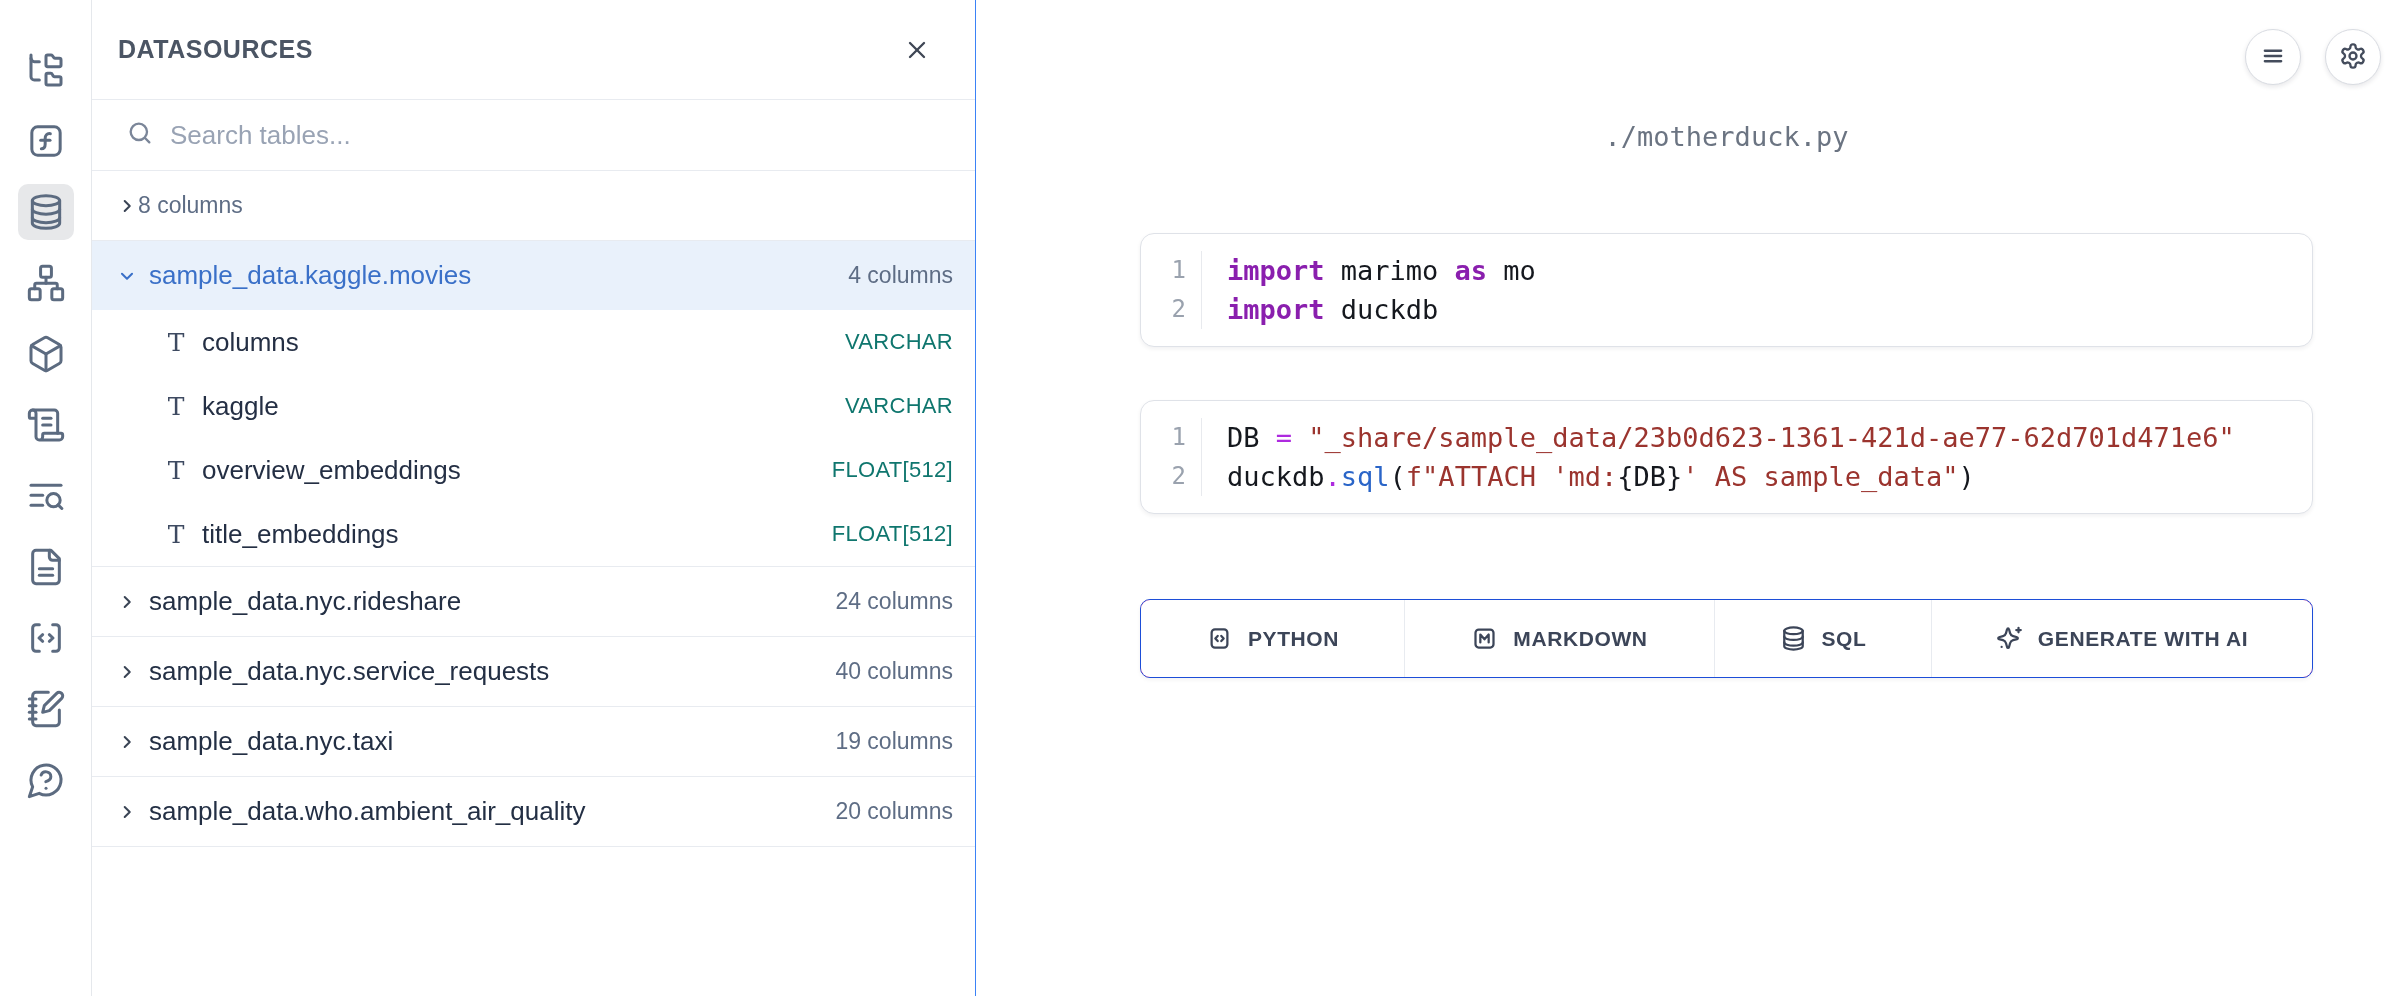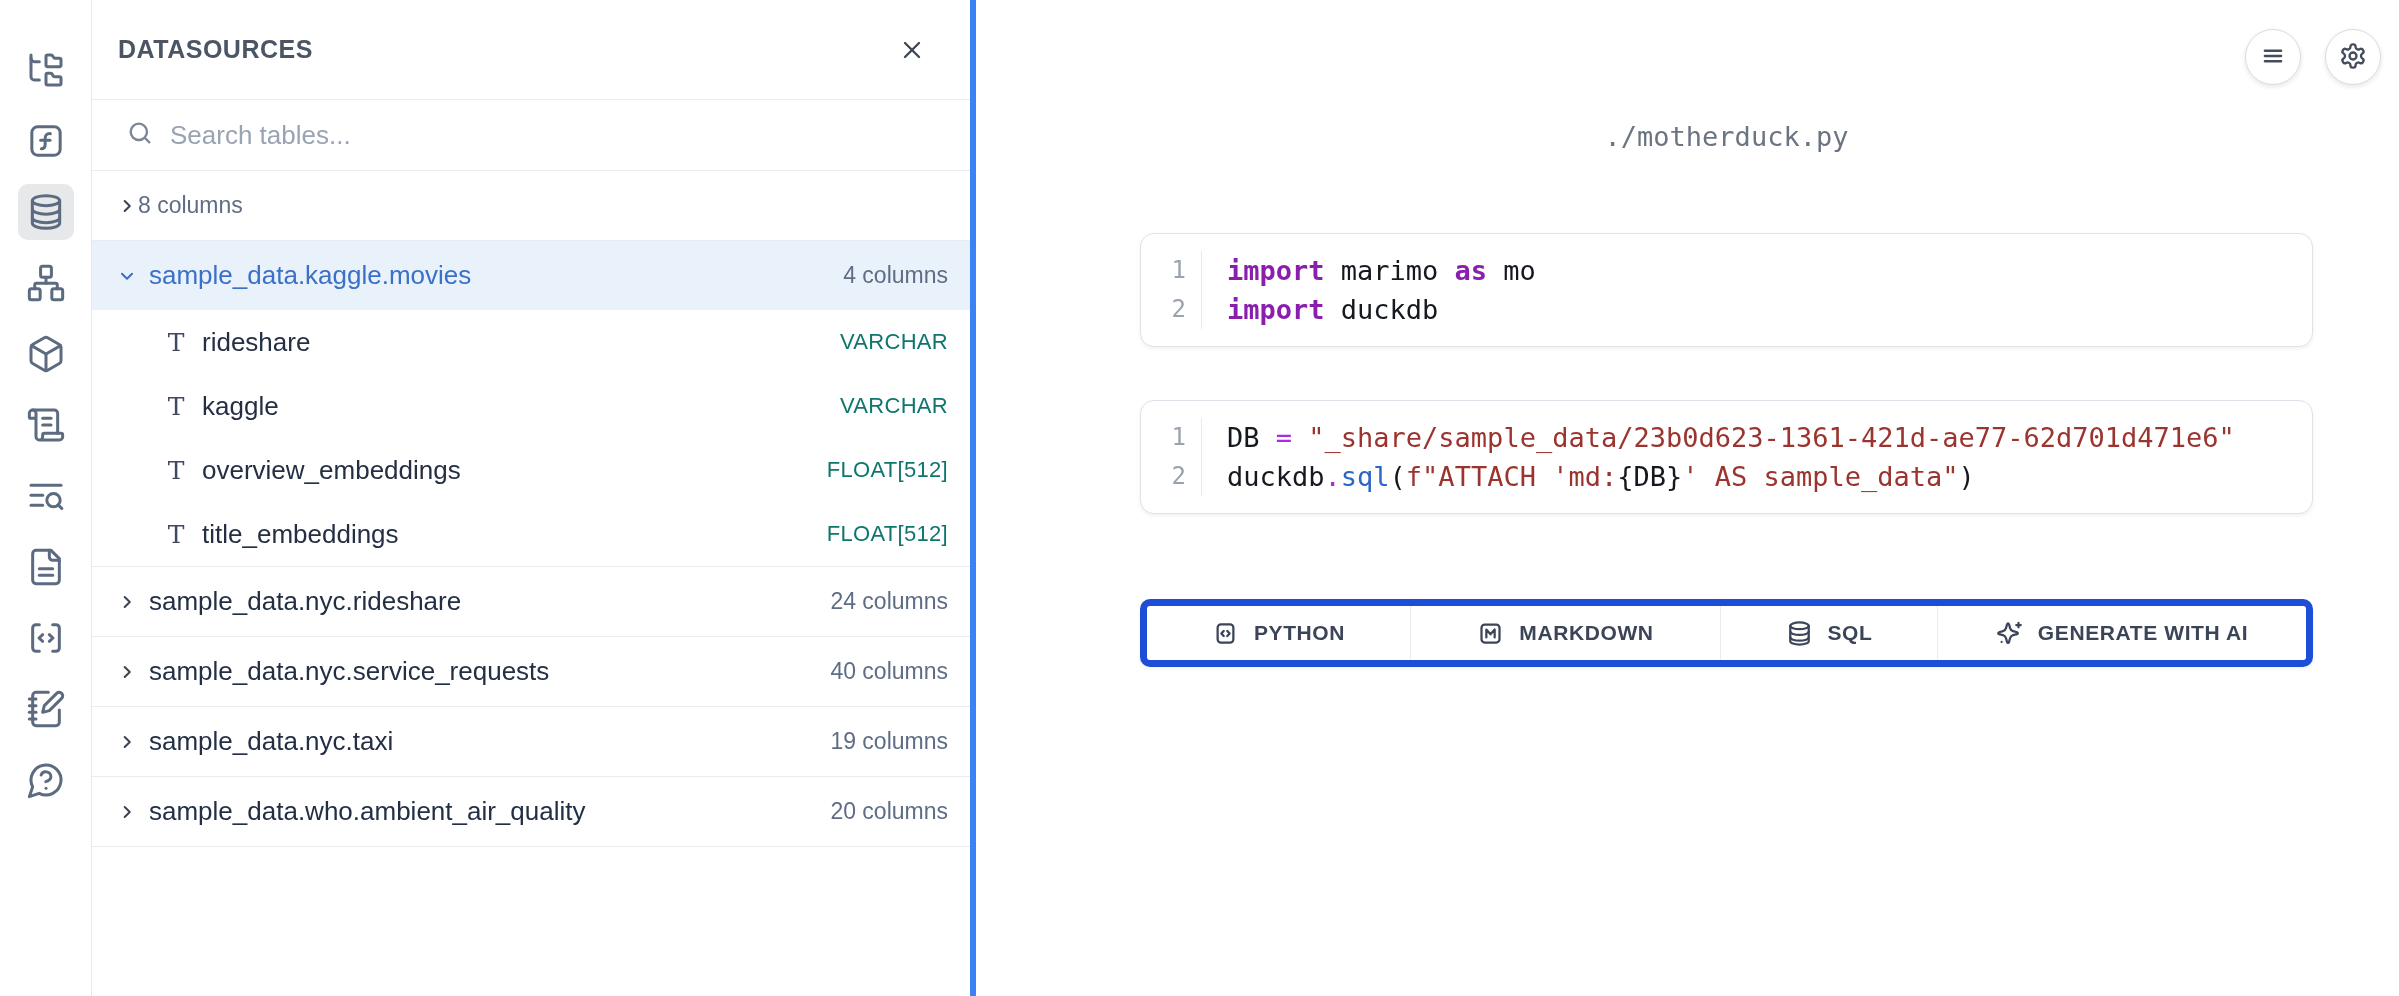--- a/index.html
+++ b/index.html
@@ -22,21 +22,21 @@
     width:56px; height:56px; border:none; background:transparent; padding:0;
     border-radius:10px; color:#5c6b80; cursor:pointer;
     display:flex; align-items:center; justify-content:center; flex:none;
   }
   .rail-btn.active { background:#e7e8ea; }
   .rail-btn svg { width:40px; height:40px; }
 
   
   .panel {
     width:884px; flex:none; height:100%;
-    border-right:6px solid #3b82f6;
+    border-right:1px solid #3b82f6;
     display:flex; flex-direction:column; background:#fff;
   }
   .panel-header {
     height:100px; flex:none; position:relative;
     border-bottom:1px solid #e8ebf0;
     display:flex; align-items:center; padding:0 80px 0 26px;
   }
   .panel-title { font-size:25px; font-weight:700; letter-spacing:.5px; color:#4b5564; }
   .close-btn {
     position:absolute; right:40px; top:33px; width:36px; height:36px;
@@ -107,22 +107,22 @@
     font-family:"DejaVu Sans Mono", monospace; font-size:27px; color:#15181e;
   }
   .cm-line { line-height:39px; }
   .tok-kw  { color:#8a1fae; font-weight:bold; }
   .tok-str { color:#9b342e; }
   .tok-op  { color:#ae2adf; }
   .tok-fn  { color:#2a65c8; }
   .tok-def { color:#15181e; }
 
   .addbar {
-    margin-top:85px; height:68px; display:flex;
-    border:7px solid #1d4ed8; border-radius:10px; background:#ec4899;
+    margin-top:85px; height:79px; display:flex;
+    border:1px solid #1d4ed8; border-radius:10px; background:#ec4899;
     box-shadow:0 2px 4px rgba(16,24,40,.05); overflow:hidden;
   }
   .add-btn {
     display:flex; align-items:center; justify-content:center; gap:15px;
     border:none; border-right:1px solid #e8ebf0; background:#fff; cursor:pointer;
     font-family:inherit; font-size:21px; font-weight:700; letter-spacing:.6px; color:#3c4558;
     padding:0; flex:none;
   }
   .add-btn svg { width:27px; height:27px; }
   .add-btn:nth-child(1) { width:264px; }
@@ -262,21 +262,21 @@
             <span class="chev">
               <svg viewBox="0 0 24 24" fill="none" stroke="currentColor" stroke-width="2.2" stroke-linecap="round" stroke-linejoin="round">
                 <path d="m6.5 9.5 5.5 5.5 5.5-5.5"></path>
               </svg>
             </span>
             <span class="tname">sample_data.kaggle.movies</span>
             <span class="tcount">4 columns</span>
           </div>
           <div class="crow">
             <span class="ticon">T</span>
-            <span class="cname">rideshare</span>
+            <span class="cname">columns</span>
             <span class="ctype">VARCHAR</span>
           </div>
           <div class="crow">
             <span class="ticon">T</span>
             <span class="cname">kaggle</span>
             <span class="ctype">VARCHAR</span>
           </div>
           <div class="crow">
             <span class="ticon">T</span>
             <span class="cname">overview_embeddings</span>

